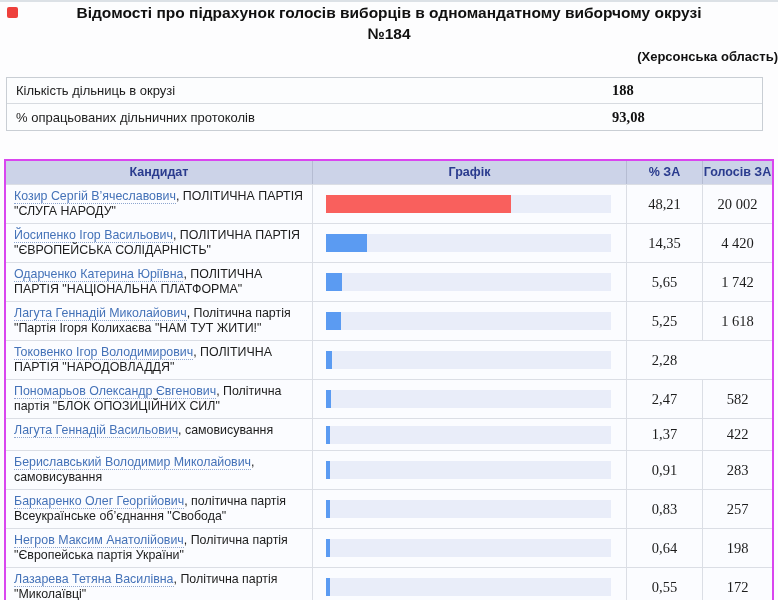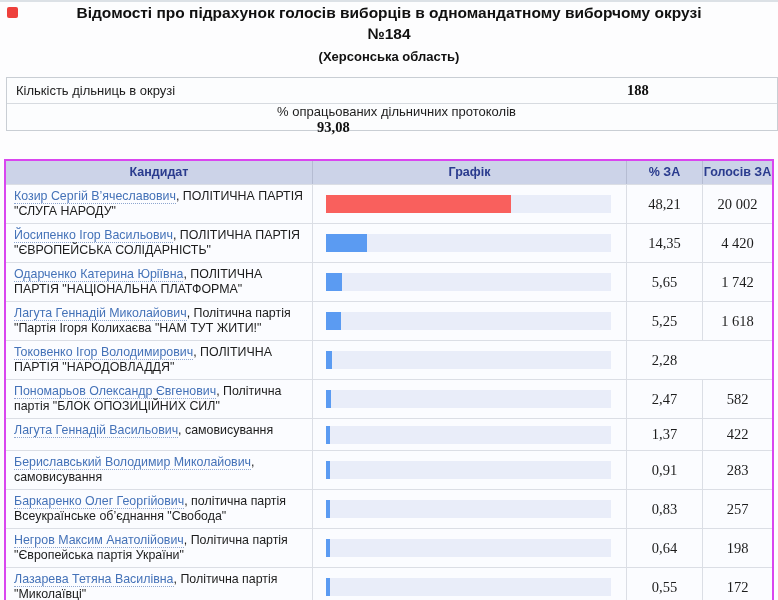--- a/index.html
+++ b/index.html
@@ -16,30 +16,30 @@
     position: absolute; left: 7px; top: 5px;
     width: 11px; height: 11px; border-radius: 2px;
     background: #ee403c;
   }
   .page-title {
     margin: 0 auto 0 auto; width: 640px;
     text-align: center; font-weight: bold;
     font-size: 15.5px; line-height: 21px; color: #101010;
   }
   .page-subtitle {
-    margin-top: 5px; text-align: center;
+    margin-top: 5px; text-align: right;
     font-weight: bold; font-size: 13px; color: #101010;
   }
   
   .stats {
-    margin: 13px 0 0 6px;
+    margin: 13px 15px 0 6px;
     border: 1px solid #c9ced4; background: #fcfdfe;
   }
   .stats-row { display: flex; align-items: center; height: 26px; border-bottom: 1px solid #d7dbe0; }
-  .stats-row:last-child { border-bottom: none; flex-direction: column; }
+  .stats-row:last-child { border-bottom: none; }
   .stats-label { flex: 1; padding-left: 9px; font-size: 13px; color: #1d1d1d; }
   .stats-value {
     width: 150px; font-weight: bold;
     font-family: "Liberation Serif", serif; font-size: 14.5px; color: #111;
   }
   
   .results {
     margin: 28px 4px 0 4px;
     border: 2px solid #d946ef; background: #fdba74;
   }

